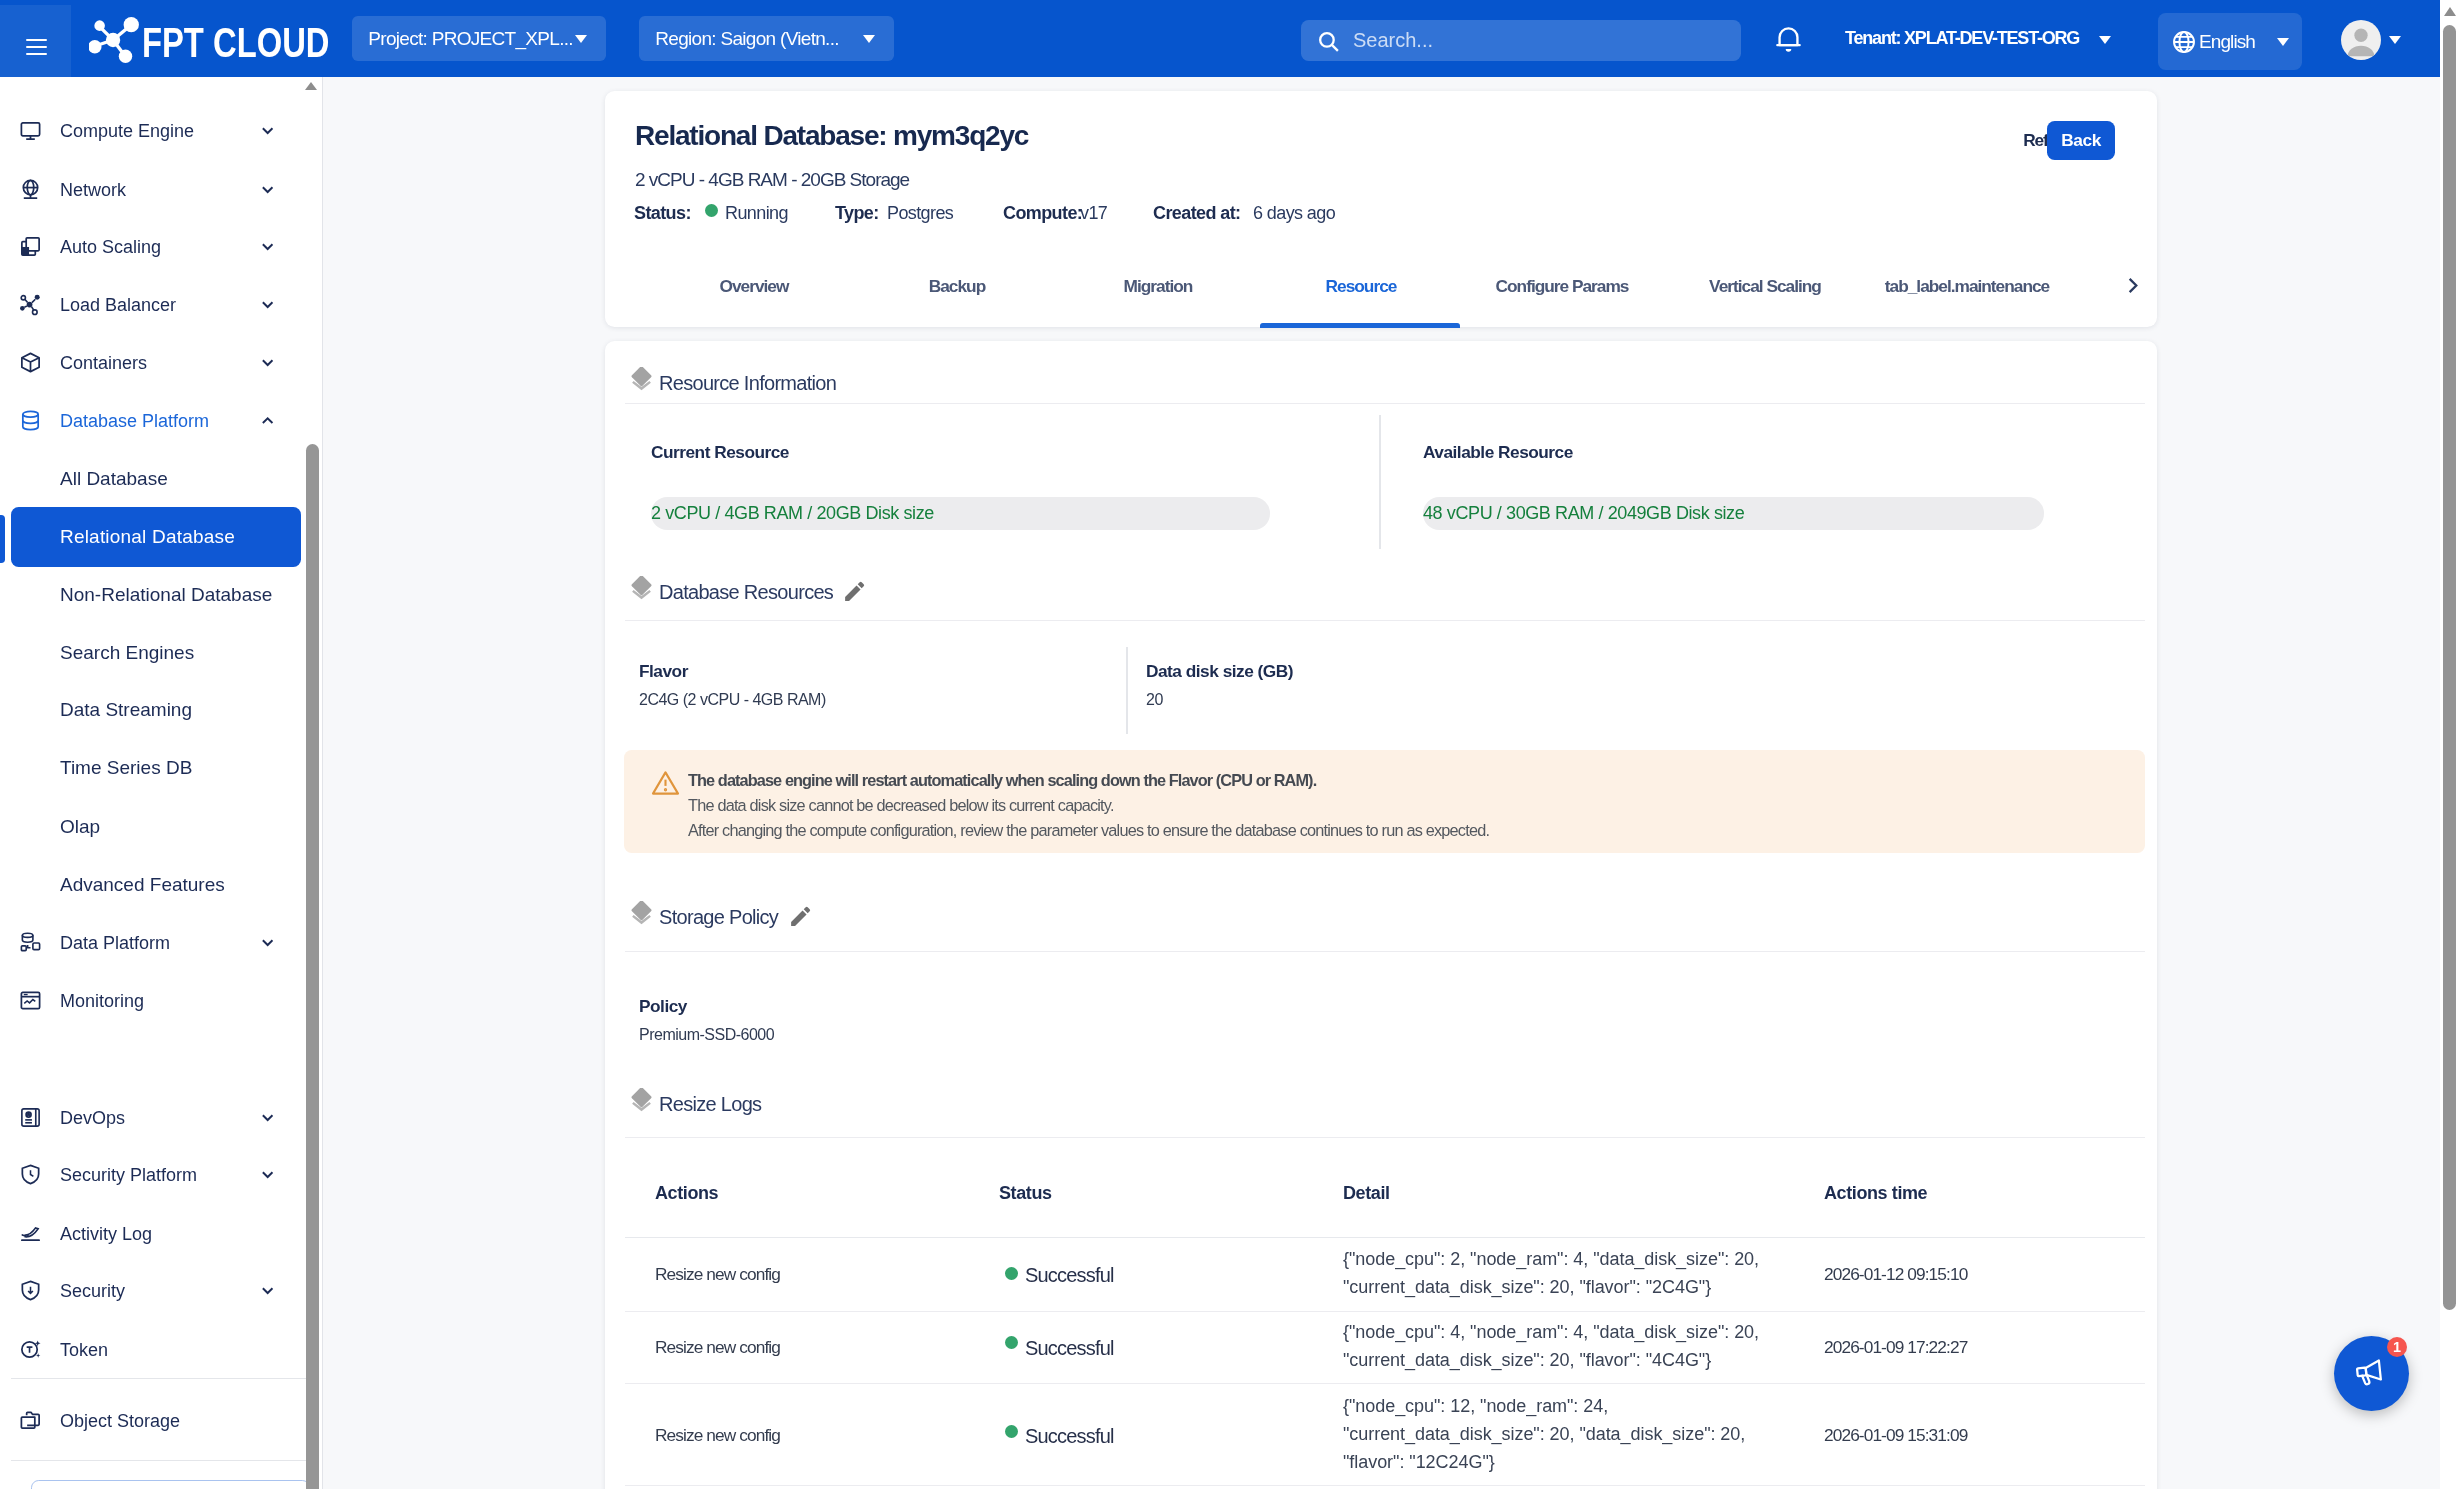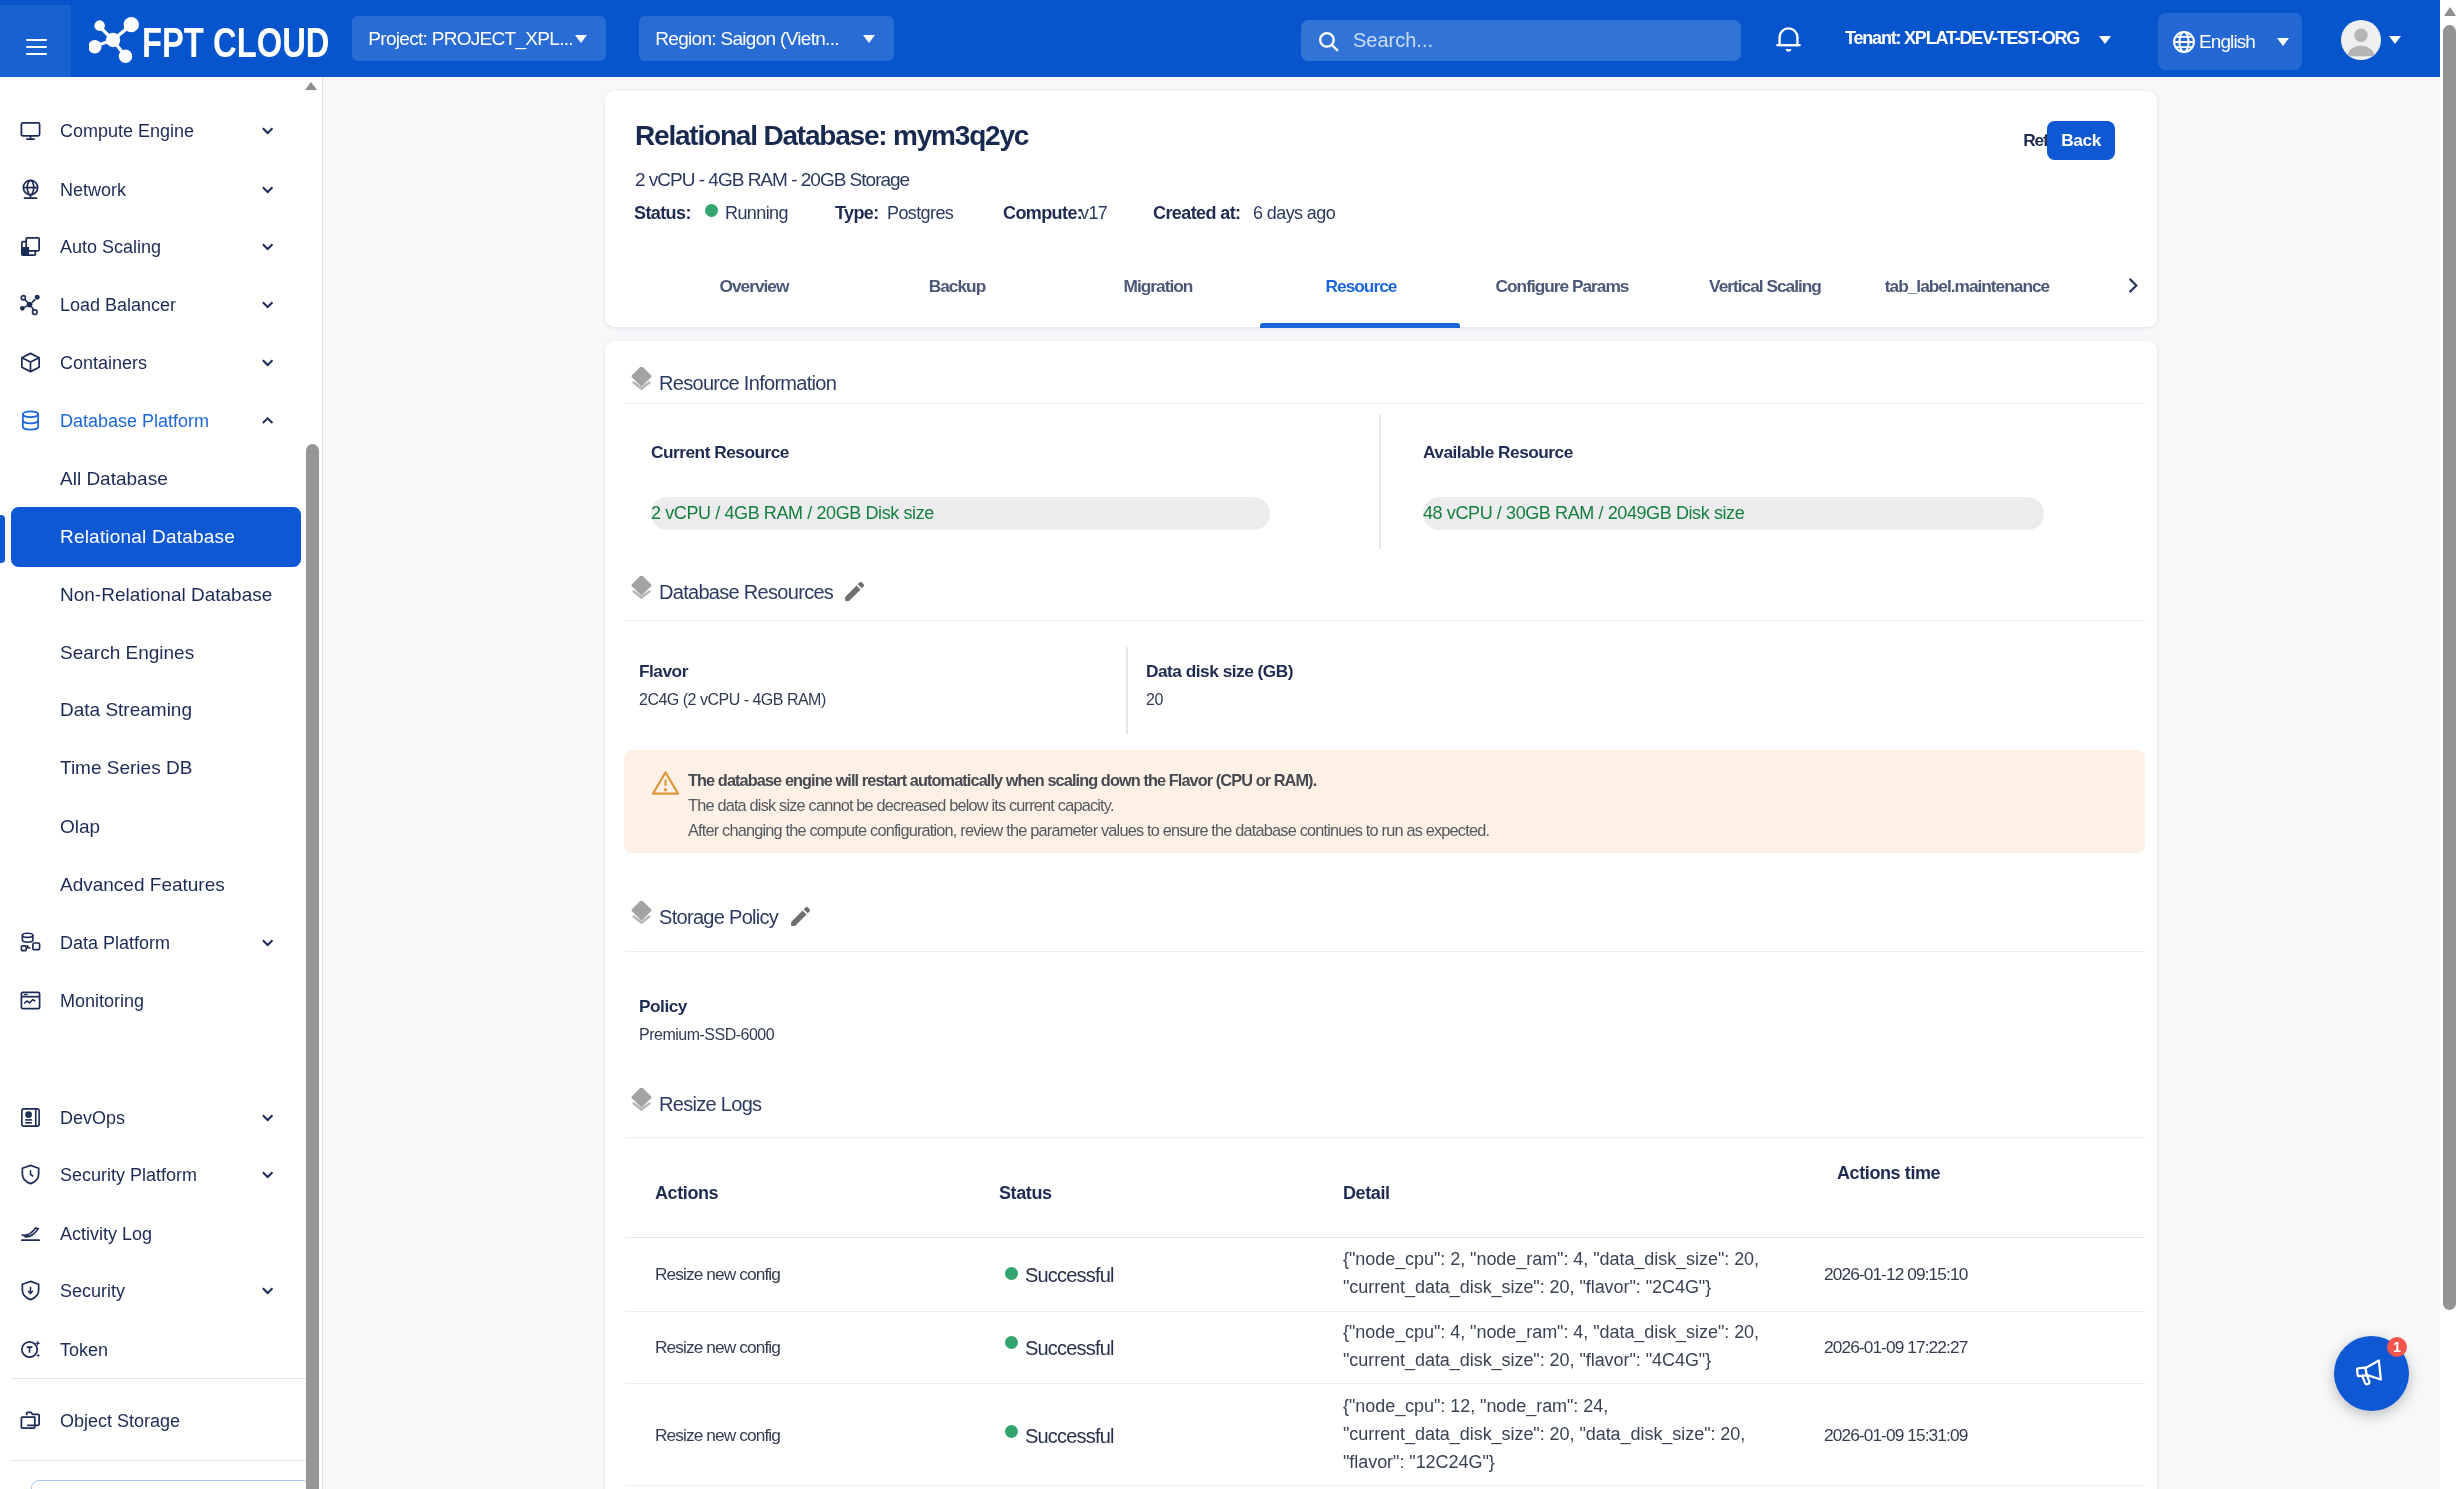--- a/index.html
+++ b/index.html
@@ -410,21 +410,21 @@
   <svg class="abs" style="left:25px;top:747px" width="23" height="24" viewBox="0 0 24 25">
     <rect x="4.2" y="1.8" width="15.6" height="15.6" rx="1.5" fill="#a3a3a3" transform="rotate(45 12 9.6)"></rect>
     <path d="M3 15.5 l9 7 9 -7" fill="none" stroke="#b5b5b5" stroke-width="2.6"></path>
   </svg>
   <div class="sech" style="left:54px; top:752px;">Resize Logs</div>
   <div class="cdiv" style="top:796px"></div>
 
   <div class="thead" style="left:50px; top:842px;">Actions</div>
   <div class="thead" style="left:394px; top:842px;">Status</div>
   <div class="thead" style="left:738px; top:842px;">Detail</div>
-  <div class="thead" style="left:1219px; top:822px;margin-left:13px;">Actions time</div>
+  <div class="thead" style="left:1219px; top:842px;">Actions time</div>
   <div class="cdiv" style="top:896px; left:20px; width:1520px; background:#e7e9ed;"></div>
 
   <div class="tcell" style="left:50px; top:923px;">Resize new config</div>
   <div class="gdot" style="left:400px; top:926px;"></div>
   <div class="tcell" style="left:420px; top:923px; font-size:20px; letter-spacing:-0.8px; color:#27304a;">Successful</div>
   <div class="dcell" style="top:904px;">{"node_cpu": 2, "node_ram": 4, "data_disk_size": 20,<br>"current_data_disk_size": 20, "flavor": "2C4G"}</div>
   <div class="tcell" style="left:1219px; top:923px;">2026-01-12 09:15:10</div>
   <div class="cdiv" style="top:970px; left:20px; width:1520px;"></div>
 
   <div class="tcell" style="left:50px; top:996px;">Resize new config</div>

